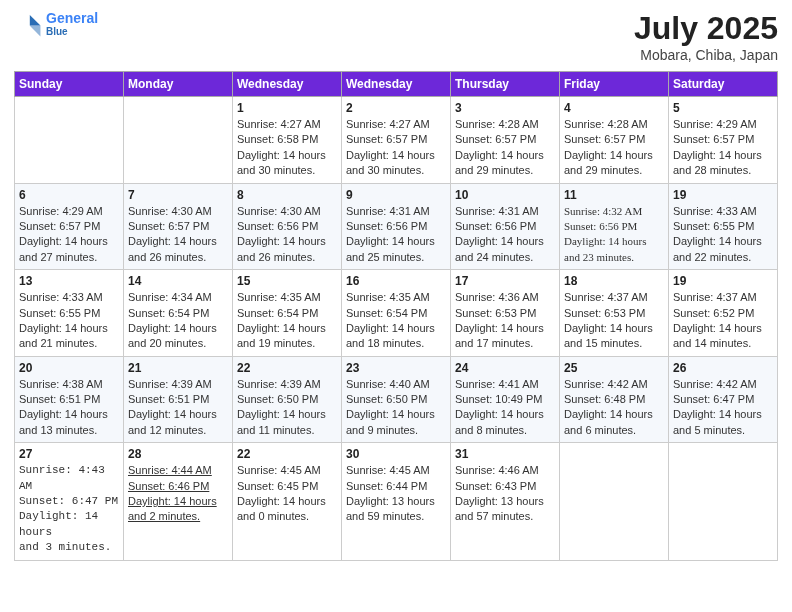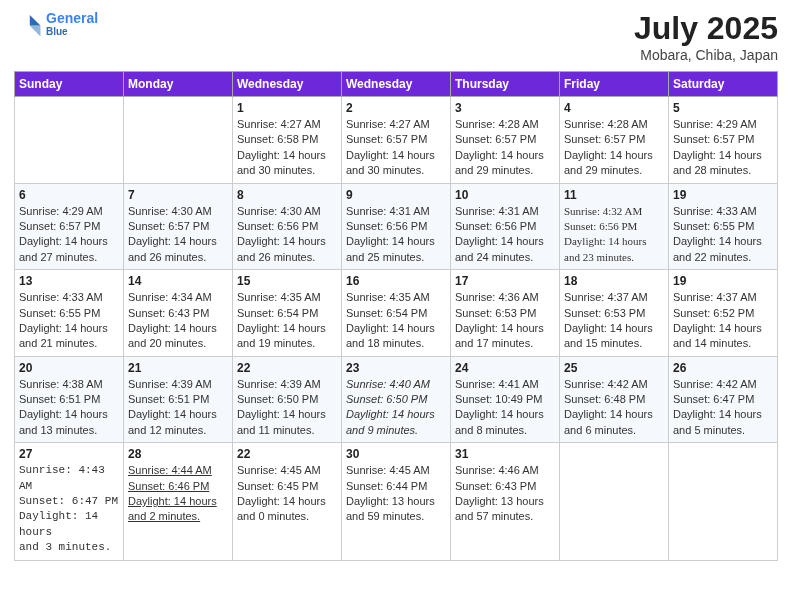--- a/index.html
+++ b/index.html
@@ -219,21 +219,21 @@
           <td>
             <div class="day-num">13</div>
             <div class="day-info" style="white-space: pre-line;">Sunrise: 4:33 AM
 Sunset: 6:55 PM
 Daylight: 14 hours
 and 21 minutes.</div>
           </td>
           <td>
             <div class="day-num">14</div>
             <div class="day-info" style="white-space: pre-line;">Sunrise: 4:34 AM
-Sunset: 6:43 PM
+Sunset: 6:54 PM
 Daylight: 14 hours
 and 20 minutes.</div>
           </td>
           <td>
             <div class="day-num">15</div>
             <div class="day-info" style="white-space: pre-line;">Sunrise: 4:35 AM
 Sunset: 6:54 PM
 Daylight: 14 hours
 and 19 minutes.</div>
           </td>
@@ -283,21 +283,21 @@
           </td>
           <td>
             <div class="day-num">22</div>
             <div class="day-info" style="white-space: pre-line;">Sunrise: 4:39 AM
 Sunset: 6:50 PM
 Daylight: 14 hours
 and 11 minutes.</div>
           </td>
           <td>
             <div class="day-num">23</div>
-            <div class="day-info" style="white-space: pre-line; font-style: italic;">Sunrise: 4:40 AM
+            <div class="day-info" style="white-space: pre-line;">Sunrise: 4:40 AM
 Sunset: 6:50 PM
 Daylight: 14 hours
 and 9 minutes.</div>
           </td>
           <td>
             <div class="day-num">24</div>
             <div class="day-info" style="white-space: pre-line;">Sunrise: 4:41 AM
 Sunset: 10:49 PM
 Daylight: 14 hours
 and 8 minutes.</div>

